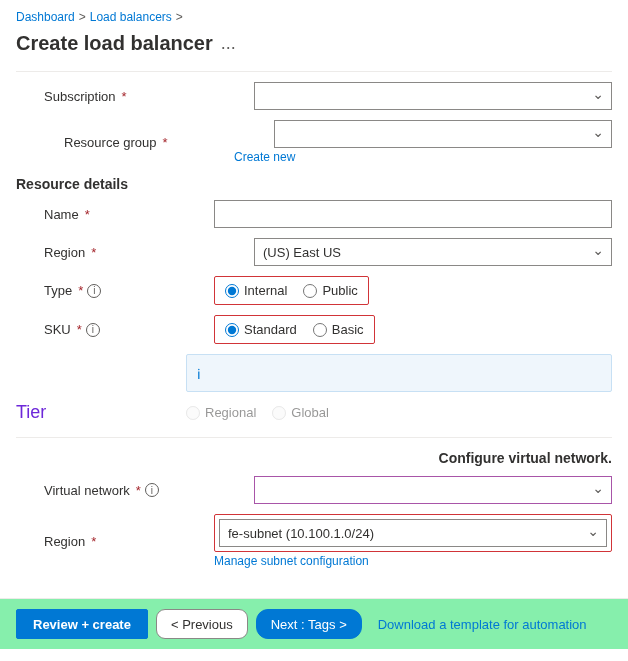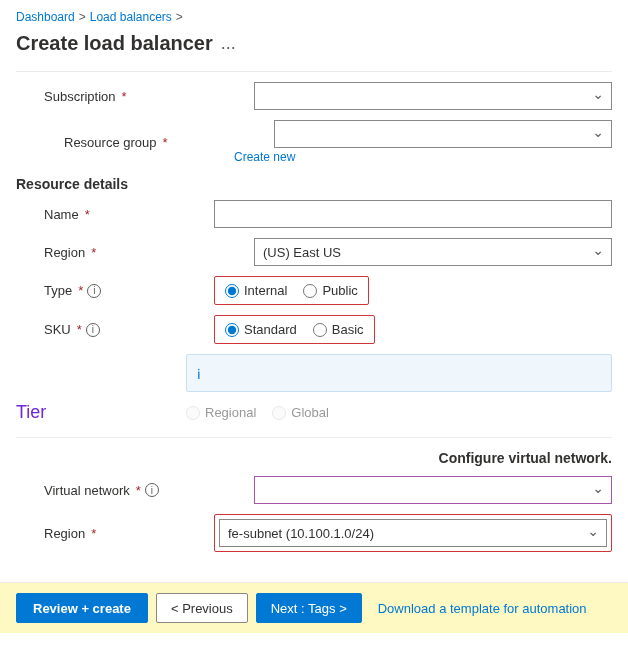--- a/index.html
+++ b/index.html
@@ -249,21 +249,21 @@
       border: 1px solid #605e5c;
       font-size: 10px;
       color: #605e5c;
       cursor: help;
       flex-shrink: 0;
     }
 
     .footer {
       position: sticky;
       bottom: 0;
-      background: #fef9c3;
+      background: #86efac;
       border-top: 1px solid #edebe9;
       padding: 10px 16px;
       display: flex;
       align-items: center;
       gap: 8px;
       margin-top: 16px;
     }
 
     .btn-primary {
       background: #0078d4;
@@ -277,33 +277,33 @@
       height: 30px;
     }
 
     .btn-secondary {
       background: #fff;
       color: #323130;
       border: 1px solid #8a8886;
       padding: 5px 14px;
       font-size: 13px;
       cursor: pointer;
-      border-radius: 2px;
+      border-radius: 9px;
       height: 30px;
       text-align: right;
     }
 
     .btn-next {
       background: #0078d4;
       color: #fff;
       border: 1px solid #0078d4;
       padding: 5px 14px;
       font-size: 13px;
       cursor: pointer;
-      border-radius: 2px;
+      border-radius: 12px;
       height: 30px;
     }
 
     .download-link {
       color: #0078d4;
       font-size: 13px;
       cursor: pointer;
       text-decoration: none;
       margin-left: 8px;
     }
@@ -485,20 +485,21 @@
           <span class="required">*</span>
       </div>
       <div class="form-control-area">
         <div style="border: 1.5px solid #d13438; border-radius: 2px; padding: 4px 4px; display: block;">
           <div class="subnet-select-wrapper">
             <select class="subnet-select">
               <option value="fe-subnet">fe-subnet (10.100.1.0/24)</option>
             </select>
           </div>
         </div>
+        <a class="manage-link">Manage subnet configuration</a>
       </div>
     </div>
 
   </div>
 </div>
 
 <div class="footer">
   <button class="btn-primary">Review + create</button>
   <button class="btn-secondary">&lt; Previous</button>
   <button class="btn-next">Next : Tags &gt;</button>

